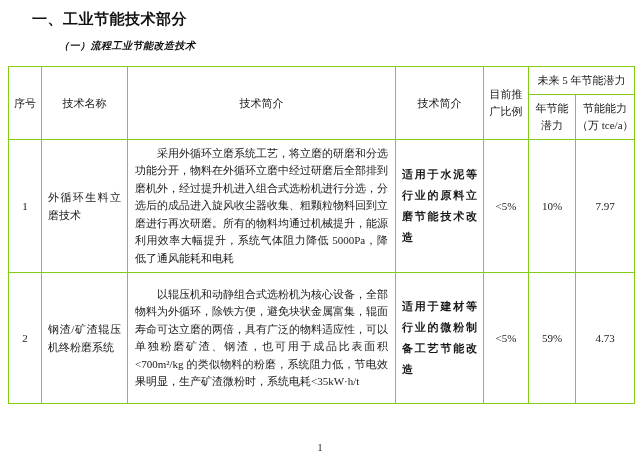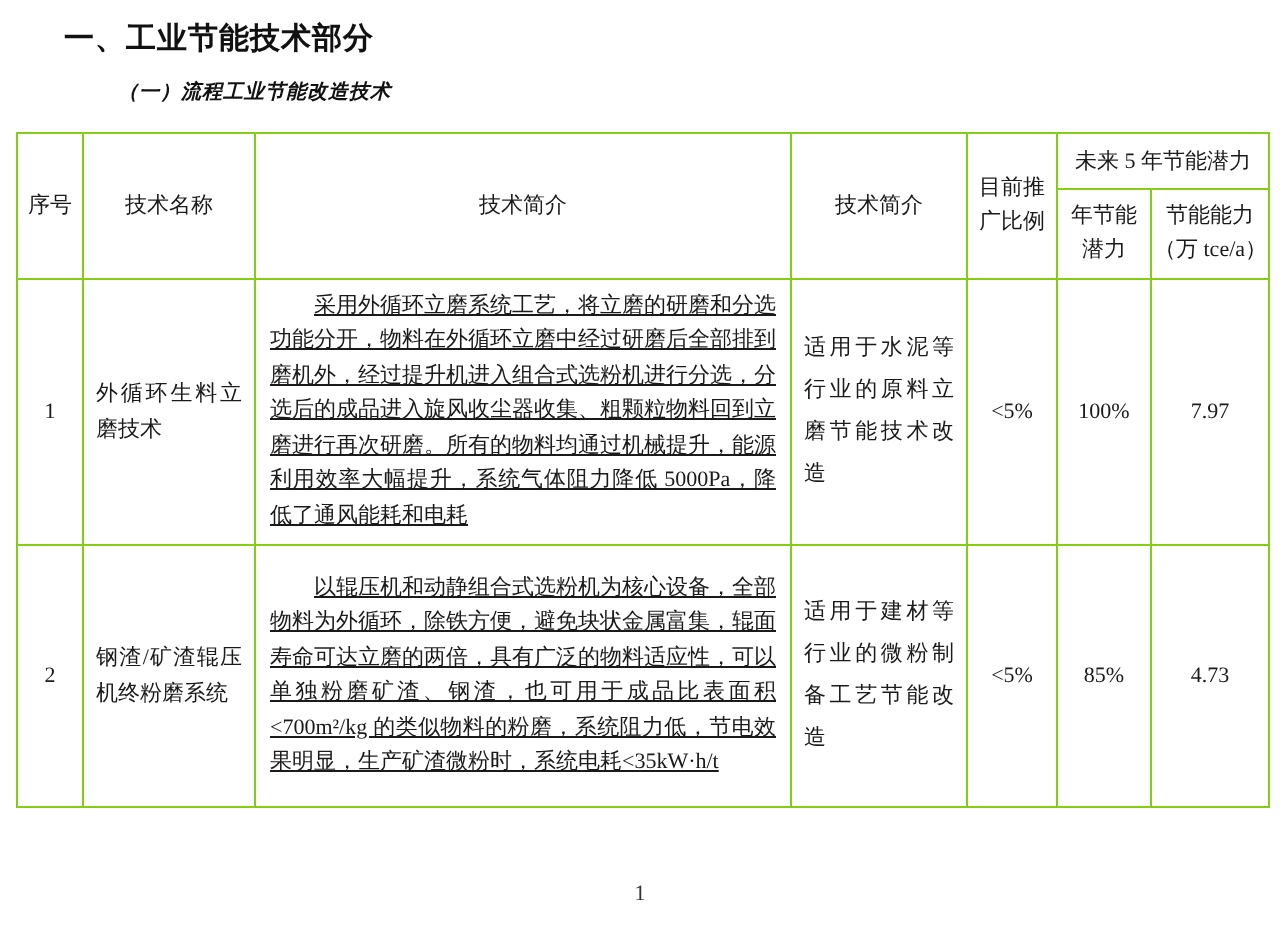--- a/index.html
+++ b/index.html
@@ -73,26 +73,26 @@
     padding: 0 6px;
     text-align: justify;
     line-height: 18px;
   }
   td.c-brief {
     padding: 1px 7px;
     text-align: justify;
     text-indent: 2em;
     font-size: 10.5px;
     line-height: 17.5px;
-    text-decoration: underline;
   }
   td.c-scope {
     padding: 0 6px;
     text-align: justify;
     line-height: 21px;
+    font-weight: bold;
   }
   td.c-num { text-align: center; }
   .page-number {
     position: absolute;
     left: 0;
     right: 0;
     top: 441px;
     text-align: center;
     font-size: 11px;
     color: #333;
@@ -131,30 +131,30 @@
           <span>节能能力</span>
           <span>（万 tce/a）</span>
         </td>
       </tr>
       <tr class="r1">
         <td class="c-index">1</td>
         <td class="c-name">外循环生料立磨技术</td>
         <td class="c-brief">采用外循环立磨系统工艺，将立磨的研磨和分选功能分开，物料在外循环立磨中经过研磨后全部排到磨机外，经过提升机进入组合式选粉机进行分选，分选后的成品进入旋风收尘器收集、粗颗粒物料回到立磨进行再次研磨。所有的物料均通过机械提升，能源利用效率大幅提升，系统气体阻力降低 5000Pa，降低了通风能耗和电耗</td>
         <td class="c-scope">适用于水泥等行业的原料立磨节能技术改造</td>
         <td class="c-num">&lt;5%</td>
-        <td class="c-num">100%</td>
+        <td class="c-num">10%</td>
         <td class="c-num">7.97</td>
       </tr>
       <tr class="r2">
         <td class="c-index">2</td>
         <td class="c-name">钢渣/矿渣辊压机终粉磨系统</td>
         <td class="c-brief">以辊压机和动静组合式选粉机为核心设备，全部物料为外循环，除铁方便，避免块状金属富集，辊面寿命可达立磨的两倍，具有广泛的物料适应性，可以单独粉磨矿渣、钢渣，也可用于成品比表面积&lt;700m²/kg 的类似物料的粉磨，系统阻力低，节电效果明显，生产矿渣微粉时，系统电耗&lt;35kW·h/t</td>
         <td class="c-scope">适用于建材等行业的微粉制备工艺节能改造</td>
         <td class="c-num">&lt;5%</td>
-        <td class="c-num">85%</td>
+        <td class="c-num">59%</td>
         <td class="c-num">4.73</td>
       </tr>
     </tbody>
   </table>
 
   <div class="page-number">1</div>
 
 </div>
 
 </body></html>

